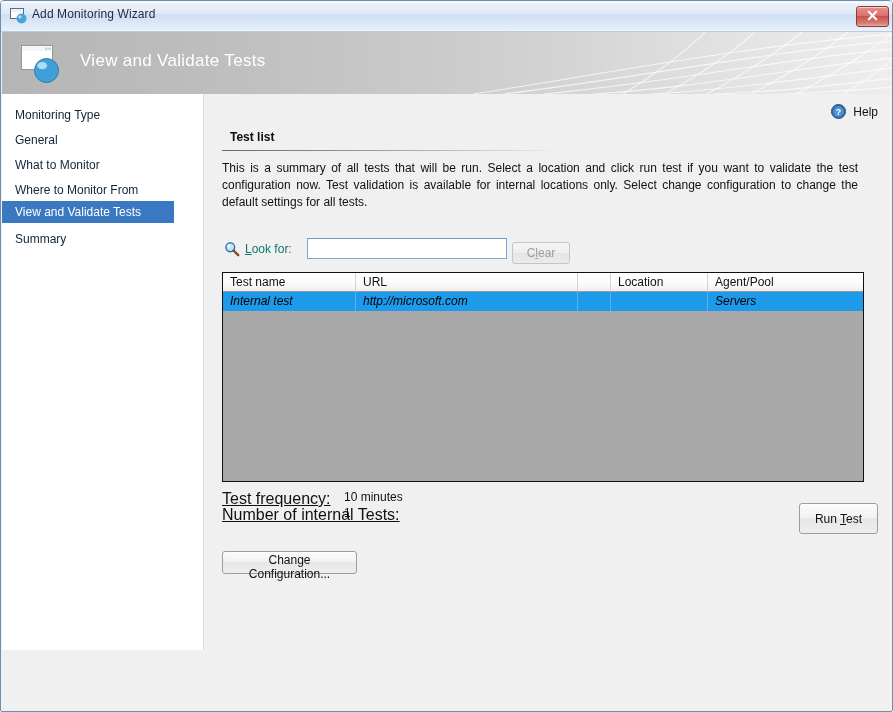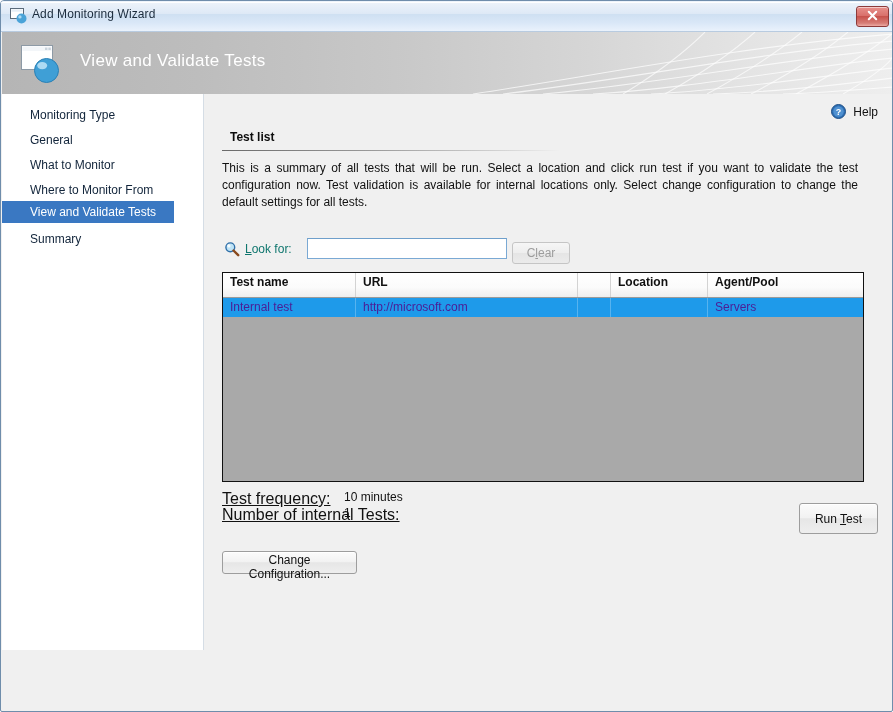--- a/index.html
+++ b/index.html
@@ -106,21 +106,21 @@
     box-sizing: border-box;
   }
   .nav-item {
     position: absolute;
     left: 0;
     width: 172px;
     height: 22px;
     line-height: 22px;
     font-size: 12px;
     color: #11243a;
-    padding-left: 28px;
+    padding-left: 13px;
     box-sizing: border-box;
     white-space: nowrap;
     cursor: default;
   }
   .nav-item.selected {
     background: #3a78c2;
     color: #ffffff;
   }
 
   .content {
@@ -214,41 +214,41 @@
     position: absolute;
     left: 18px; top: 178px;
     width: 642px; height: 210px;
     border: 1px solid #111111;
     box-sizing: border-box;
     background: #a9a9a9;
     overflow: hidden;
   }
   .grid-head {
     display: flex;
-    height: 25px;
+    height: 19px;
     background: linear-gradient(to bottom, #ffffff 0%, #fbfbfb 60%, #eeeeee 100%);
     border-bottom: 1px solid #9a9a9a;
     box-sizing: border-box;
-    font-weight: bold;
   }
   .gh {
     font-size: 12px;
     color: #111111;
     line-height: 18px;
     padding-left: 7px;
     box-sizing: border-box;
     border-right: 1px solid #d3d3d3;
     overflow: hidden;
     white-space: nowrap;
   }
   .grid-row {
     display: flex;
     height: 19px;
     background: #1e9aea;
-    color: #4c1d95;
+    color: #000000;
+    font-style: italic;
   }
   .gc {
     font-size: 12px;
     line-height: 18px;
     padding-left: 7px;
     box-sizing: border-box;
     border-right: 1px solid #57b3ef;
     overflow: hidden;
     white-space: nowrap;
   }

